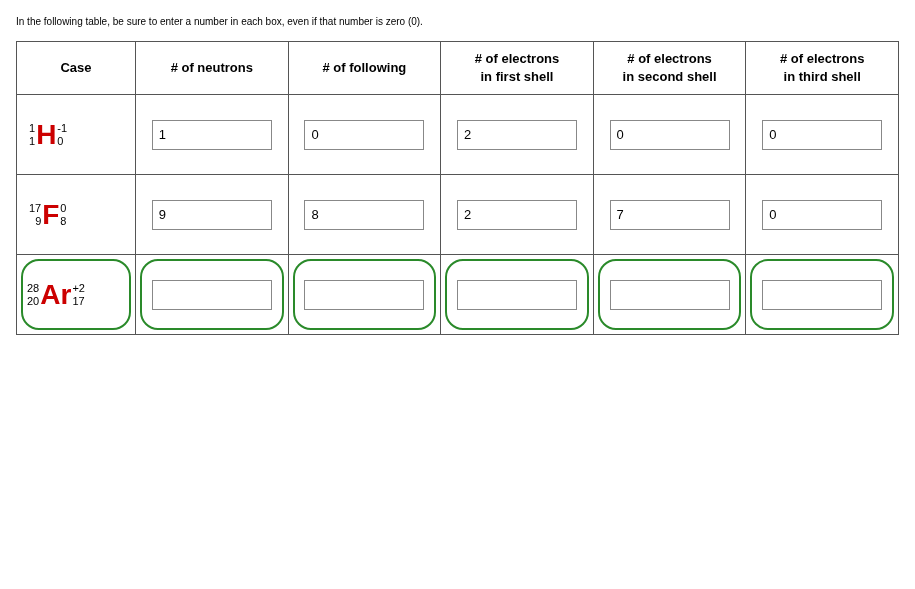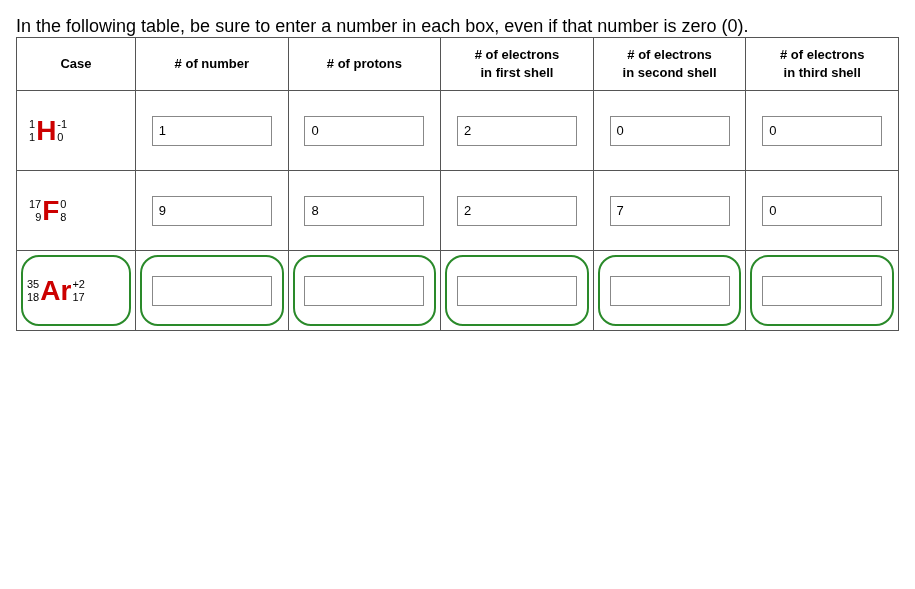--- a/index.html
+++ b/index.html
@@ -4,22 +4,22 @@
   <style>
     * { box-sizing: border-box; margin: 0; padding: 0; }
     body {
       font-family: Arial, sans-serif;
       font-size: 13px;
       background: #fff;
       padding: 16px;
       width: 915px;
     }
     .intro {
-      margin-bottom: 0;
-      font-size: 18px;
+      margin-bottom: 14px;
+      font-size: 10px;
     }
     table {
       border-collapse: collapse;
       width: 100%;
     }
     th, td {
       border: 1px solid #555;
       padding: 8px 10px;
       vertical-align: middle;
       text-align: center;
@@ -100,22 +100,22 @@
   </style>
 </head>
 <body>
 
 <p class="intro">In the following table, be sure to enter a number in each box, even if that number is zero (0).</p>
 
 <table>
   <thead>
     <tr>
       <th class="case-col">Case</th>
-      <th class="data-col"># of number</th>
-      <th class="data-col"># of protons</th>
+      <th class="data-col"># of neutrons</th>
+      <th class="data-col"># of following</th>
       <th class="data-col"># of electrons<br>in first shell</th>
       <th class="data-col"># of electrons<br>in second shell</th>
       <th class="data-col"># of electrons<br>in third shell</th>
     </tr>
   </thead>
   <tbody id="table-body">
   <tr>
         <td class="element-cell"><div class="element-wrapper">
             <div class="sup-left">
               <span>1</span>
@@ -147,22 +147,22 @@
           </div></td>
         <td><input type="text" class="num-input" value="9" style=""></td>
         <td><input type="text" class="num-input" value="8" style=""></td>
         <td><input type="text" class="num-input" value="2" style=""></td>
         <td><input type="text" class="num-input" value="7" style=""></td>
         <td><input type="text" class="num-input" value="0" style=""></td>
       </tr>
       <tr class="last-row">
         <td class="element-cell green-outline"><div class="element-wrapper">
             <div class="sup-left">
-              <span>35</span>
-              <span>18</span>
+              <span>28</span>
+              <span>20</span>
             </div>
             <span class="element-symbol">Ar</span>
             <div class="sub-right">
               <span>+2</span>
               <span>17</span>
             </div>
           </div></td>
         <td class="green-outline"><input type="text" class="num-input" style=""></td>
         <td class="green-outline"><input type="text" class="num-input" style=""></td>
         <td class="green-outline"><input type="text" class="num-input" style=""></td>

